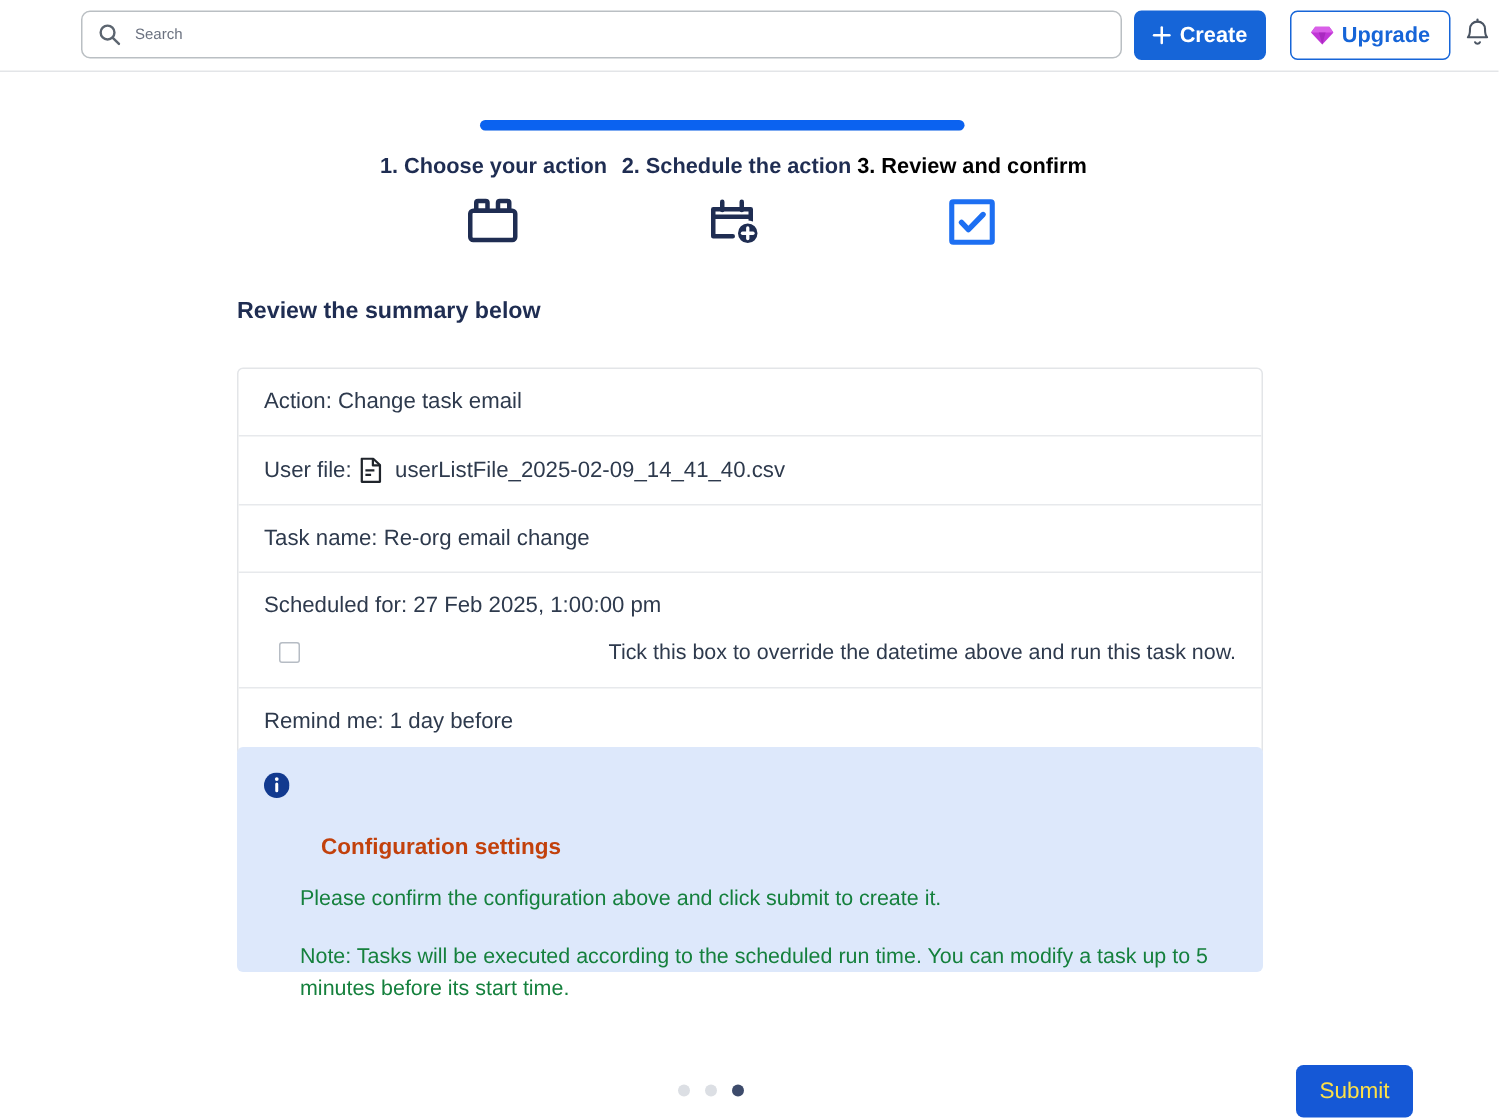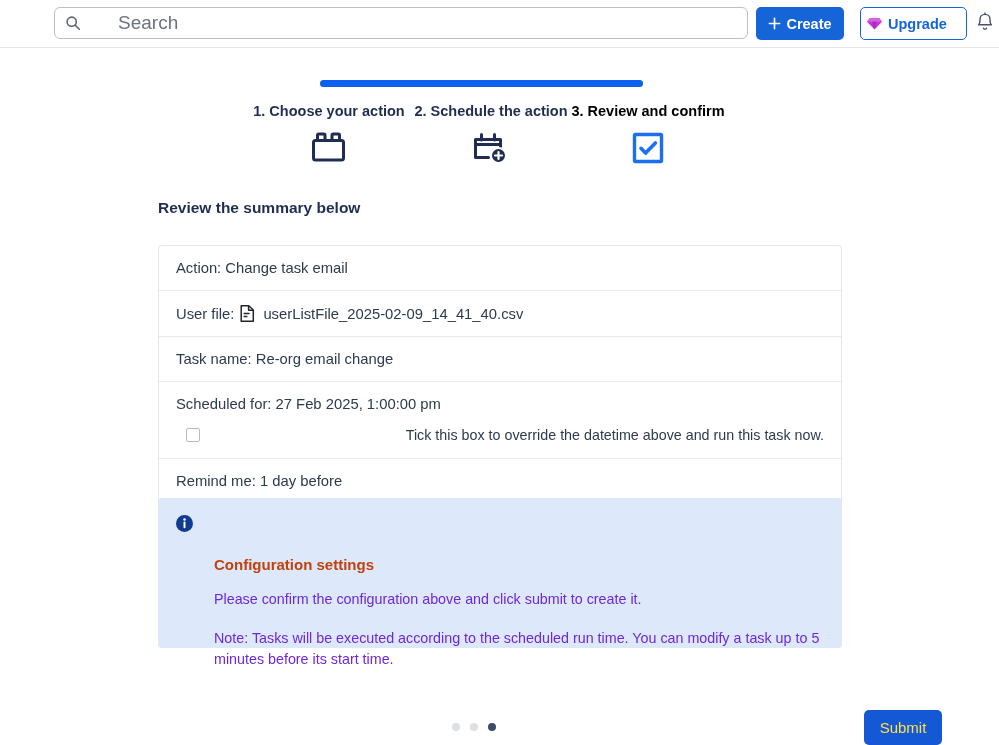--- a/index.html
+++ b/index.html
@@ -25,22 +25,22 @@
     border: 1px solid #babfc3;
     border-radius: 6px;
     background: #ffffff;
     display: flex; align-items: center;
     padding: 0 10px;
   }
   .search-icon { width: 16px; height: 16px; flex: 0 0 16px; margin-right: 9px; color: #5c6570; }
   .search-input {
     border: 0; outline: 0; background: transparent;
     font-family: "Liberation Sans", sans-serif;
-    font-size: 19px; color: #3c4450;
-    width: 100%; padding: 0; margin-left: 28px;
+    font-size: 10px; color: #3c4450;
+    width: 100%; padding: 0;
   }
   .search-input::placeholder { color: #6b7280; opacity: 1; }
 
   .create-btn {
     position: absolute; left: 756px; top: 7px;
     width: 88px; height: 33px;
     background: #1665d8;
     border: 0; border-radius: 5px;
     color: #ffffff; font-size: 14.5px; font-weight: bold;
     font-family: "Liberation Sans", sans-serif;
@@ -49,21 +49,21 @@
   }
   .plus-icon { width: 13px; height: 13px; display: block; }
 
   .upgrade-btn {
     position: absolute; left: 860px; top: 7px;
     width: 107px; height: 33px;
     background: #ffffff;
     border: 1px solid #1665d8; border-radius: 5px;
     color: #1665d8; font-size: 14.5px; font-weight: bold;
     font-family: "Liberation Sans", sans-serif;
-    display: flex; align-items: center; 
+    display: flex; align-items: center; justify-content: center;
     gap: 6px; cursor: pointer;
   }
   .gem-icon { width: 15px; height: 15px; display: block; }
 
   .bell-btn {
     position: absolute; left: 975px; top: 12px;
     width: 20px; height: 22px;
     background: none; border: 0; padding: 0; cursor: pointer;
     color: #4b5563;
   }
@@ -134,22 +134,22 @@
     padding: 17px 22px 0 20px;
   }
   .info-icon { position: absolute; left: 176px; top: 515px; width: 17px; height: 17px; }
   .info-title {
     margin-left: 36px;
     font-size: 15px; font-weight: bold; color: #c2410c;
     line-height: 20px;
     margin-top: 40px;
   }
   .info-body {
-    margin-left: 36px; margin-top: 14px;
-    font-size: 14.3px; color: #6d28d9; line-height: 21px;
+    margin-left: 22px; margin-top: 14px;
+    font-size: 14.3px; color: #15803d; line-height: 21px;
     max-width: 612px;
   }
   .info-body p { margin: 0; }
   .info-body p + p { margin-top: 18px; }
 
   
   .back-link {
     position: absolute; left: 33px; top: 744px;
     font-size: 15px; color: #45516b;
     background: none; border: 0; padding: 0;

